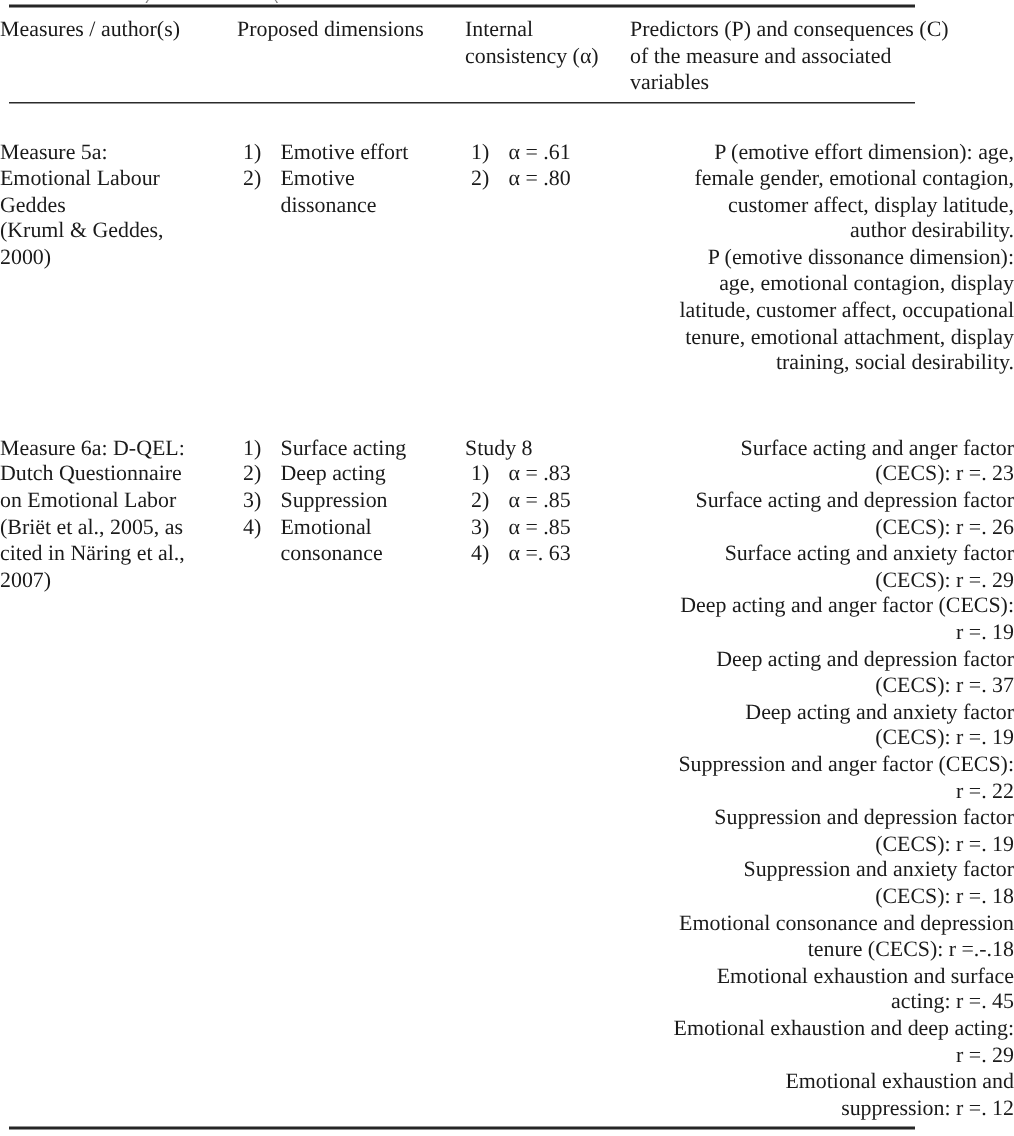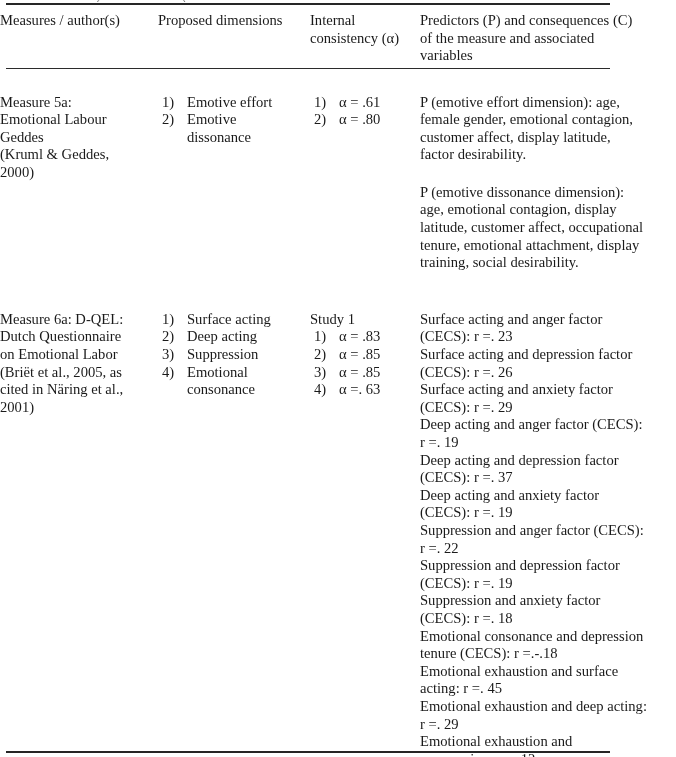--- a/index.html
+++ b/index.html
@@ -110,23 +110,24 @@
   }
   ol.numlist > li > .itemtext {
     display: block;
   }
 
   .study-label { display: block; }
 
   
   p.pred {
     margin: 0 0 0 0;
+    text-align: right;
   }
   p.pred + p.pred {
-    margin-top: 20px;
+    margin-top: 0;
   }
   .lines span {
     display: block;
   }
 
   
   tr.gap-row td { height: 26px; }
 
   
   #top-remnant {
@@ -228,21 +229,21 @@
             </li>
           </ol>
         </td>
 
         <td class="col-pred">
           <p class="pred">
             <span class="lines">
               <span>P (emotive effort dimension): age,</span>
               <span>female gender, emotional contagion,</span>
               <span>customer affect, display latitude,</span>
-              <span>factor desirability.</span>
+              <span>author desirability.</span>
             </span>
           </p>
           <p class="pred">
             <span class="lines">
               <span>P (emotive dissonance dimension):</span>
               <span>age, emotional contagion, display</span>
               <span>latitude, customer affect, occupational</span>
               <span>tenure, emotional attachment, display</span>
               <span>training, social desirability.</span>
             </span>
@@ -259,21 +260,21 @@
 
       <tr class="body-row">
 
         <td class="col-measure">
           <span class="lines">
             <span>Measure 6a: D-QEL:</span>
             <span>Dutch Questionnaire</span>
             <span>on Emotional Labor</span>
             <span>(Briët et al., 2005, as</span>
             <span>cited in Näring et al.,</span>
-            <span>2001)</span>
+            <span>2007)</span>
           </span>
         </td>
 
         <td class="col-dims">
           <ol class="numlist">
             <li>
               <span class="marker">1)</span>
               <span class="itemtext">Surface acting</span>
             </li>
             <li>
@@ -286,21 +287,21 @@
             </li>
             <li>
               <span class="marker">4)</span>
               <span class="itemtext">Emotional</span>
               <span class="itemtext">consonance</span>
             </li>
           </ol>
         </td>
 
         <td class="col-alpha">
-          <span class="study-label">Study 1</span>
+          <span class="study-label">Study 8</span>
           <ol class="numlist">
             <li>
               <span class="marker">1)</span>
               <span class="itemtext">α = .83</span>
             </li>
             <li>
               <span class="marker">2)</span>
               <span class="itemtext">α = .85</span>
             </li>
             <li>

